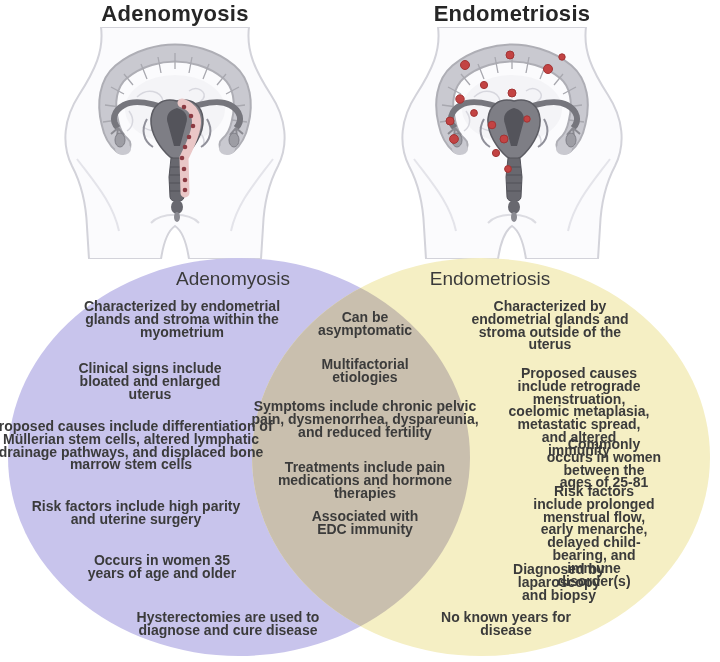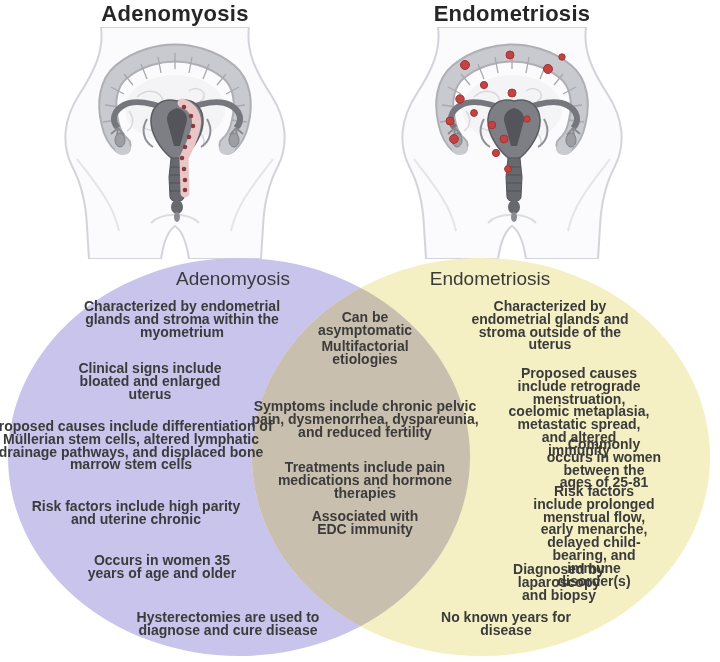--- a/index.html
+++ b/index.html
@@ -176,29 +176,29 @@
 glands and stroma within the
 myometrium</div>
     <div class="vt" style="left:150px; top:107px">Clinical signs include
 bloated and enlarged
 uterus</div>
     <div class="vt" style="left:131px; top:165px">Proposed causes include differentiation of
 Müllerian stem cells, altered lymphatic
 drainage pathways, and displaced bone
 marrow stem cells</div>
     <div class="vt" style="left:136px; top:245px">Risk factors include high parity
-and uterine chronic</div>
+and uterine surgery</div>
     <div class="vt" style="left:162px; top:299px">Occurs in women 35
 years of age and older</div>
     <div class="vt" style="left:228px; top:356px">Hysterectomies are used to
 diagnose and cure disease</div>
 
     <div class="vt" style="left:365px; top:56px">Can be
 asymptomatic</div>
-    <div class="vt" style="left:365px; top:85px">Multifactorial
+    <div class="vt" style="left:365px; top:103px">Multifactorial
 etiologies</div>
     <div class="vt" style="left:365px; top:206px">Treatments include pain
 medications and hormone
 therapies</div>
     <div class="vt" style="left:365px; top:145px">Symptoms include chronic pelvic
 pain, dysmenorrhea, dyspareunia,
 and reduced fertility</div>
     <div class="vt" style="left:365px; top:255px">Associated with
 EDC immunity</div>
 

